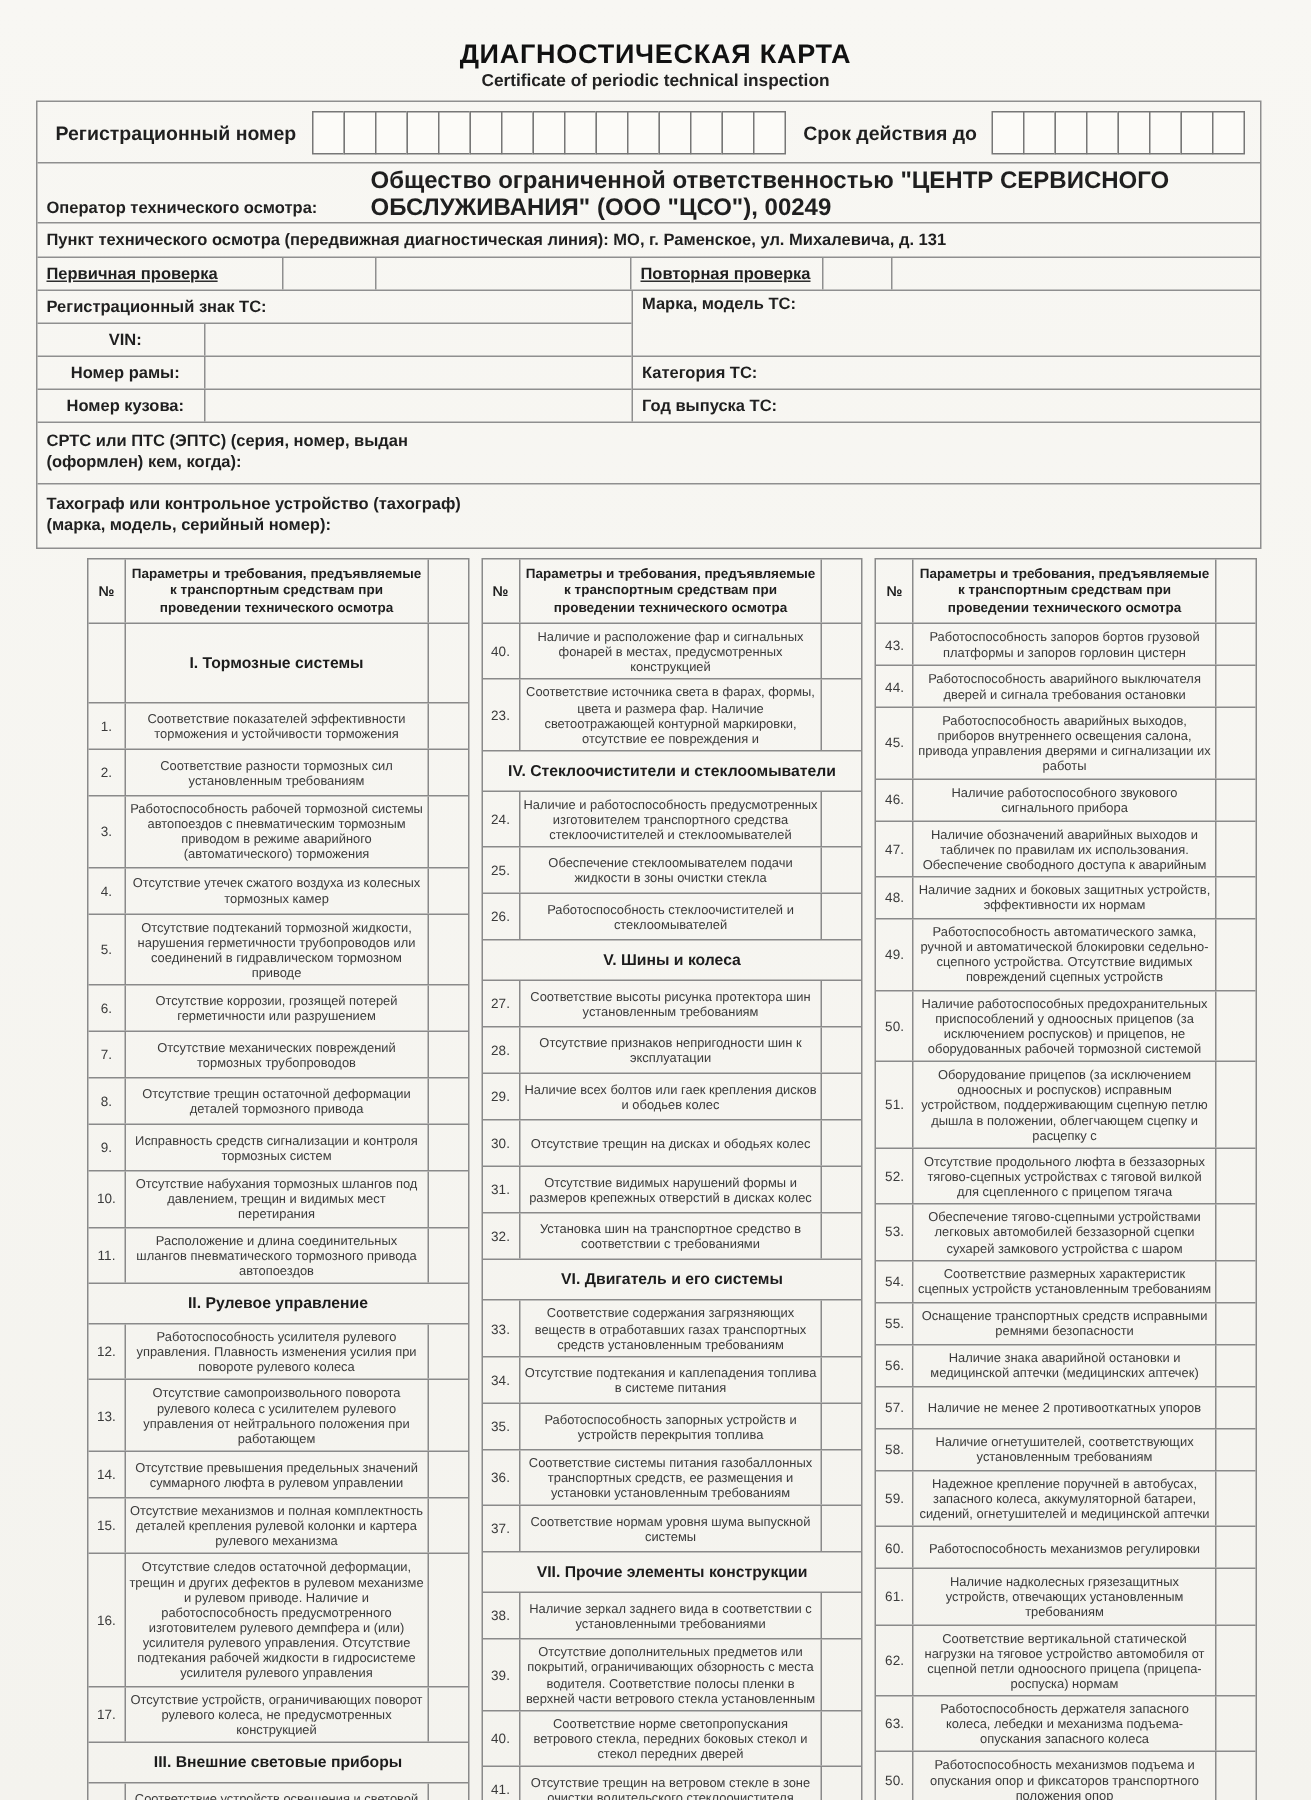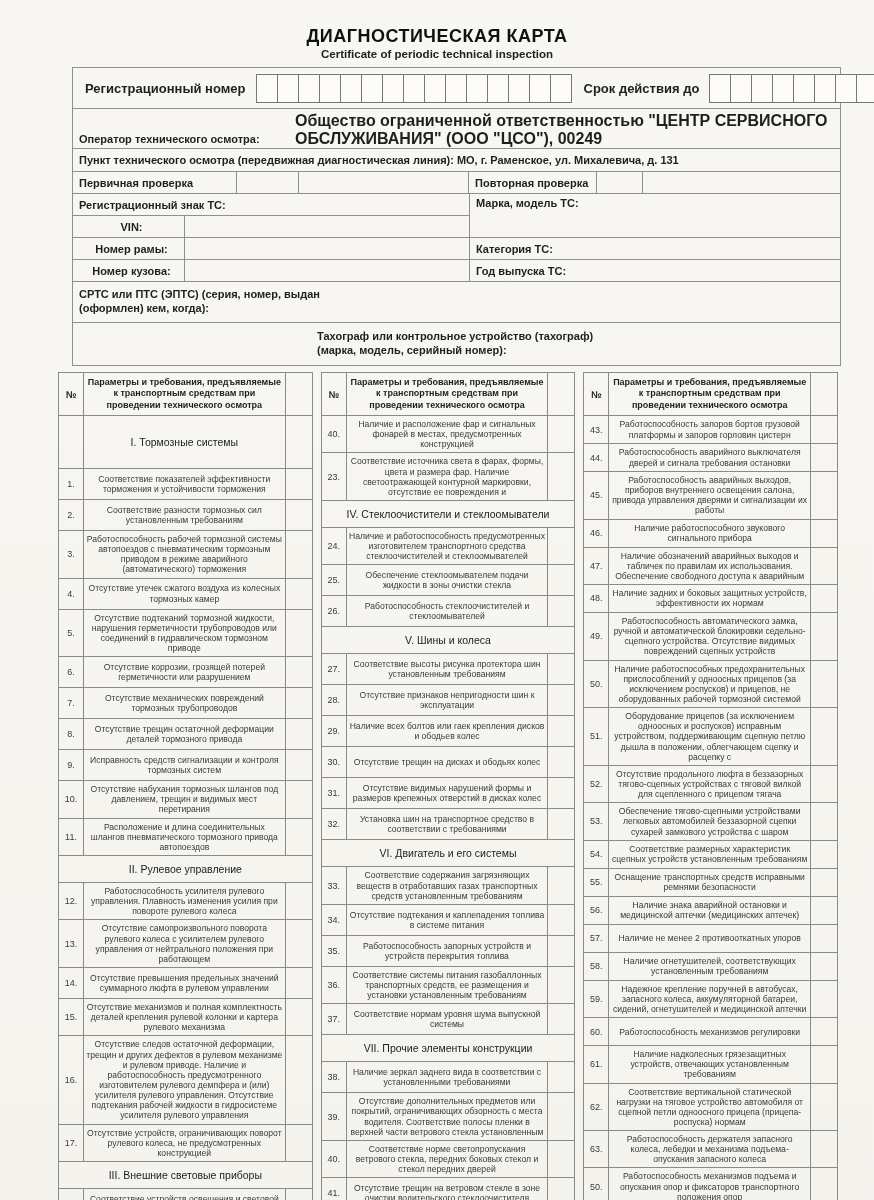--- a/index.html
+++ b/index.html
@@ -11,72 +11,72 @@
     position:relative;
   }
   .page{position:absolute;inset:0;background:linear-gradient(180deg,#f8f7f3 0%,#f4f3ee 100%);}
   .doc-title{
     margin-top:26px;text-align:center;font-size:18px;font-weight:bold;color:#111;
     letter-spacing:.5px;
   }
   .doc-subtitle{text-align:center;font-size:11.5px;font-weight:bold;color:#222;margin-top:1px;}
 
   
-  .form-box{margin:7px 33px 0 72px;border:1px solid #8f8f8f;background:transparent;}
+  .form-box{margin:7px 33px 0 24px;border:1px solid #8f8f8f;background:transparent;}
   .f-row{display:flex;align-items:center;border-top:1px solid #8f8f8f;}
   .f-row:first-child{border-top:none;}
   .f-label{font-weight:bold;color:#1f1f1f;}
   .lbl-12{font-size:13px;}
   .lbl-11{font-size:11px;}
   .row-top{height:40px;}
   .row-top .f-label{padding:0 10px 0 12px;white-space:nowrap;}
   .cells{display:flex;}
   .cell{width:20px;height:27px;border:1px solid #777;margin-left:-1px;background:#fcfbf8;}
   .cells .cell:first-child{margin-left:0;}
   .row-operator{min-height:35px;align-items:stretch;}
   .row-operator .f-label{width:218px;display:flex;align-items:flex-end;padding:0 0 3px 6px;box-sizing:border-box;}
   .row-operator .f-value{flex:1;font-size:16px;font-weight:bold;color:#1f1f1f;padding:3px 4px 0 4px;}
   .row-point{min-height:18px;padding:2px 0 2px 6px;}
   .row-point .f-value{font-size:11px;font-weight:bold;color:#1f1f1f;padding-left:3px;}
   .row-point .f-label{white-space:nowrap;}
   .row-checks{height:21px;align-items:stretch;}
   .chk-cell{border-right:1px solid #8f8f8f;display:flex;align-items:center;box-sizing:border-box;}
-  .chk-lbl{padding-left:6px;}
+  .chk-lbl{padding-left:6px;text-decoration:underline;}
   .w164{width:164px;}.w62{width:62px;}.w170{width:170px;}
   .w128{width:128px;}.w46{width:46px;}
   .chk-last{flex:1;border-right:none;}
   .mid-grid{display:flex;align-items:stretch;border-top:1px solid #8f8f8f;}
   .mid-left{width:396px;border-right:1px solid #8f8f8f;}
   .mid-right{flex:1;}
   .m-row{display:flex;align-items:center;height:21px;border-top:1px solid #8f8f8f;}
   .m-row:first-child{border-top:none;}
   .m-row .f-label{padding-left:6px;}
   .m-div{width:112px;box-sizing:border-box;border-right:1px solid #8f8f8f;height:100%;display:flex;align-items:center;justify-content:center;}
   .m-div .f-label{padding-left:6px;}
   .m-tall{height:43px;align-items:flex-start;}
   .m-tall .f-label{padding-top:3px;}
   .row-srts{min-height:40px;align-items:center;}
   .row-srts .f-label{width:300px;padding:3px 0 3px 6px;line-height:1.25;}
-  .row-tacho{min-height:42px;align-items:center;justify-content:center;}
+  .row-tacho{min-height:42px;align-items:center;}
   .row-tacho .f-label{width:285px;padding:3px 0 3px 6px;line-height:1.25;}
 
   
   .table-wrap{display:flex;gap:8px;margin:6px 36px 0 58px;align-items:flex-start;}
   .grp{flex:1;border:1px solid #8a8a8a;background:transparent;}
   .g-row{display:flex;align-items:stretch;border-top:1px solid #8a8a8a;}
   .g-row:first-child{border-top:none;}
   .num{width:24px;min-width:24px;border-right:1px solid #8a8a8a;display:flex;align-items:center;justify-content:center;font-size:9px;color:#3a3a3a;}
   .txt{flex:1;display:flex;align-items:center;justify-content:center;text-align:center;font-size:8.6px;line-height:1.18;color:#3a3a3a;padding:3px 2px;}
   .res{width:26px;min-width:26px;border-left:1px solid #8a8a8a;}
   .g-head{min-height:42px;}
   .g-head .txt{font-weight:bold;font-size:9px;color:#1f1f1f;line-height:1.25;}
   .g-head .num{font-size:9.5px;font-weight:bold;color:#1f1f1f;}
   .g-item{min-height:30px;}
   .grp-2 .g-item{min-height:27px;}
-  .g-sec .sec-cell{flex:1;display:flex;align-items:center;justify-content:center;font-weight:normal;font-size:10.5px;color:#1c1c1c;min-height:22px;text-align:center;padding:2px;}
+  .g-sec .sec-cell{flex:1;display:flex;align-items:center;justify-content:center;font-weight:bold;font-size:10.5px;color:#1c1c1c;min-height:22px;text-align:center;padding:2px;}
   .sec-tall{min-height:52px;}
 </style>
 </head>
 <body>
 
 <div class="page">
 
   <div class="doc-title">ДИАГНОСТИЧЕСКАЯ КАРТА</div>
   <div class="doc-subtitle">Certificate of periodic technical inspection</div>
 

